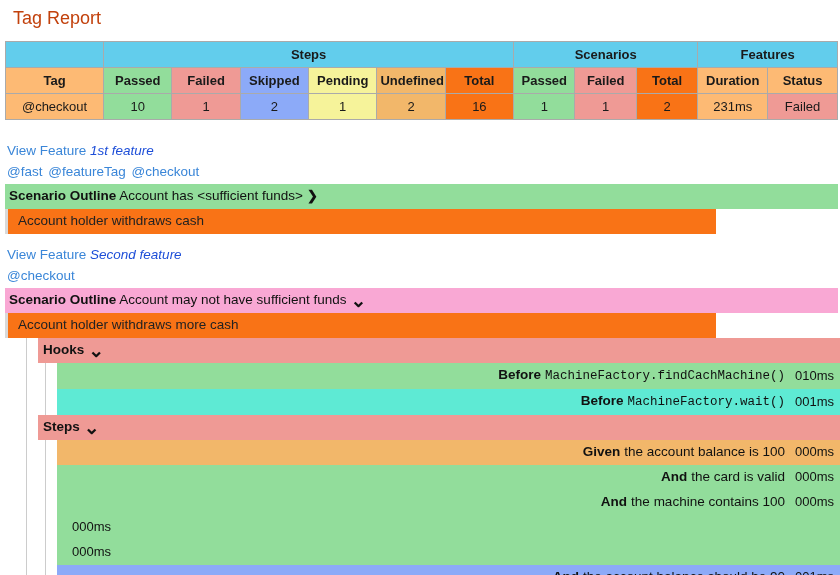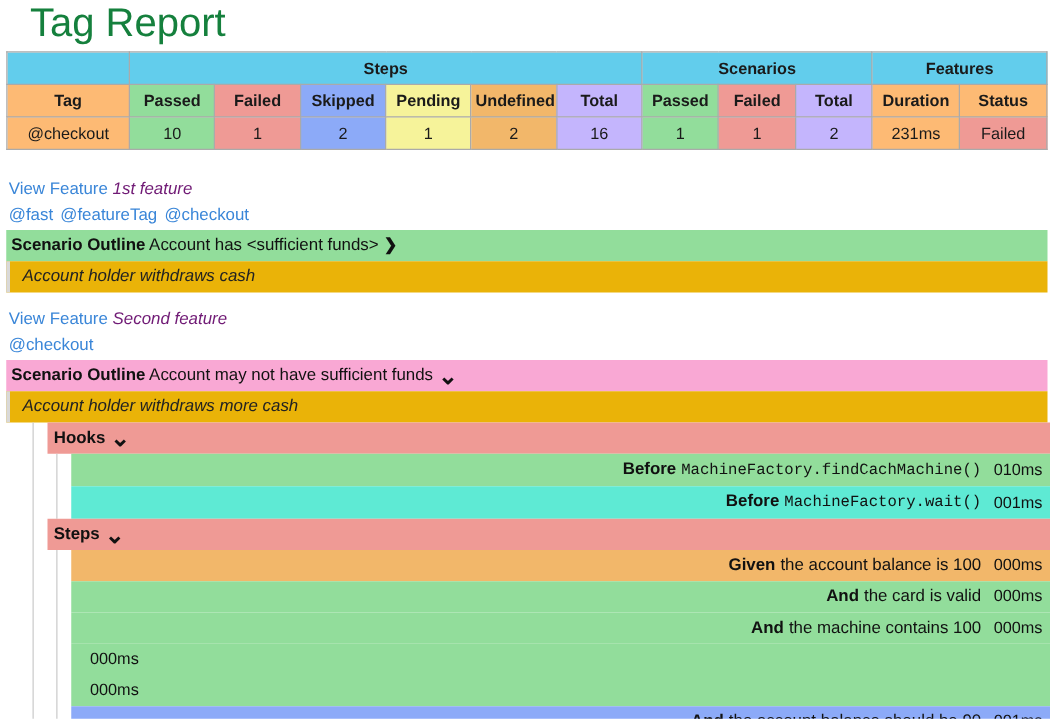--- a/index.html
+++ b/index.html
@@ -7,24 +7,24 @@
     margin: 0; padding: 0;
     width: 840px; height: 575px;
     background: #ffffff;
     font-family: "Liberation Sans", sans-serif;
     overflow: hidden;
   }
   .page { position: relative; width: 840px; height: 575px; padding: 0 0 0 5px; }
 
   
   .page-title {
-    font-size: 32px;
+    font-size: 18px;
     font-weight: 400;
-    color: #15803d;
-    margin: 3px 0 8px 19px;
+    color: #c2410c;
+    margin: 3px 0 8px 8px;
     line-height: 30px;
     letter-spacing: 0px;
   }
 
   
   table.tag-table {
     border-collapse: collapse;
     width: 833px;
     table-layout: fixed;
     font-size: 13px;
@@ -40,58 +40,57 @@
   }
   table.tag-table td { font-weight: normal; }
   .grp { background: #62cdec; }
   .grp-blank { background: #62cdec; }
   .c-white  { background: #fdba74; }
   .c-green  { background: #92dd9b; }
   .c-red    { background: #ef9a95; margin-left: 16px; }
   .c-blue   { background: #8caaf8; }
   .c-yellow { background: #f6f39a; }
   .c-orange { background: #f2b76a; }
-  .c-grey   { background: #c4b5fd; }
+  .c-grey   { background: #f97316; }
   .right-al { text-align: right; padding-right: 6px; }
 
   
   .features { margin-top: 20px; }
   .feature-block { margin-bottom: 10px; }
   .feature-line {
     font-size: 13.5px;
     line-height: 19px;
     color: #111111;
     padding: 1px 0 1px 2px;
   }
   .link { color: #3a86d8; text-decoration: none; }
-  .feat-name { font-style: italic; color: #701a75; }
+  .feat-name { font-style: italic; color: #1d4ed8; }
   .tag-line { font-size: 13.5px; line-height: 20px; padding: 1px 0 2px 2px; }
   .tag-line .link { margin-right: 2px; }
 
   .scenario-bar {
     font-size: 13.5px;
     line-height: 20px;
     padding: 2px 4px 3px 4px;
     color: #111111;
     width: 833px;
   }
   .scenario-bar.passed { background: #92dd9b; }
   .scenario-bar.failed { background: #f9a8d4; }
   .scenario-bar .kw { font-weight: bold; }
   .chev { font-weight: bold; font-size: 13px; margin-left: 4px; display: inline-block; }
 
   .scenario-desc {
-    background: #eab308;
-    font-style: italic;
+    background: #f97316;
     font-size: 13.5px;
     line-height: 20px;
     padding: 2px 4px 3px 10px;
     color: #222222;
     border-left: 3px solid #d9d9d9;
-    width: 833px;
+    width: 711px;
   }
 
   
   .nest { border-left: 1px solid #cccccc; margin-left: 21px; padding-left: 11px; }
   .section-header {
     font-size: 13.5px; font-weight: bold; color: #111111;
     padding: 2px 4px 3px 5px; line-height: 20px;
   }
   .section-header.failed { background: #ef9a95; }
   .section-body { border-left: 1px solid #cccccc; margin-left: 7px; padding-left: 11px; text-align: right; }

